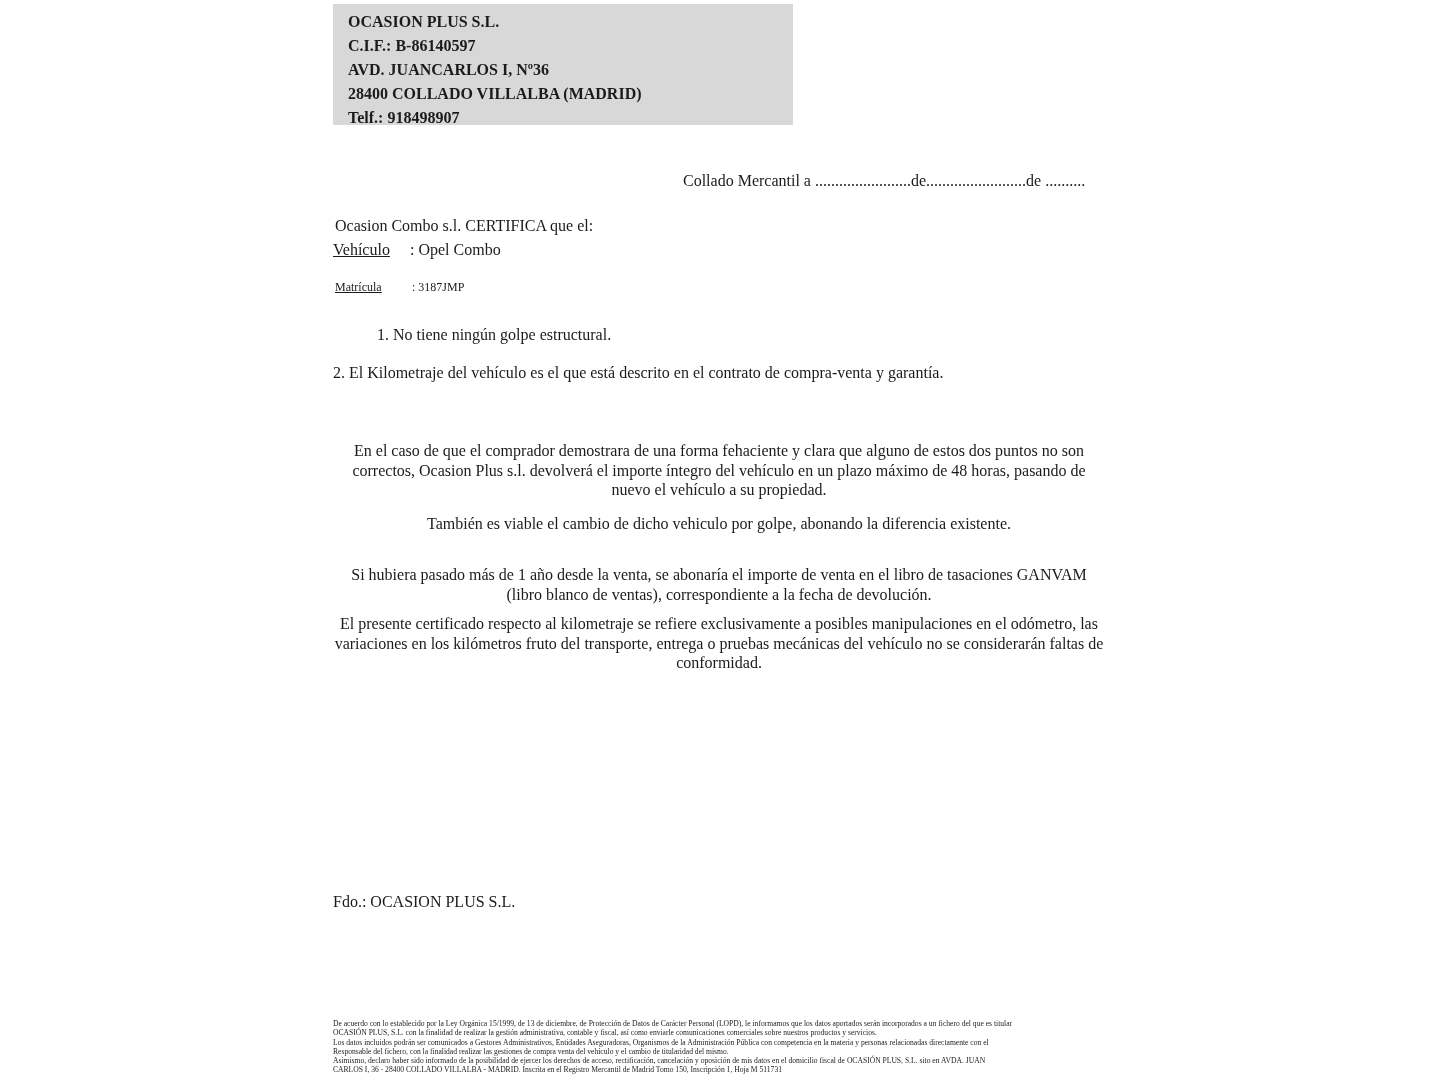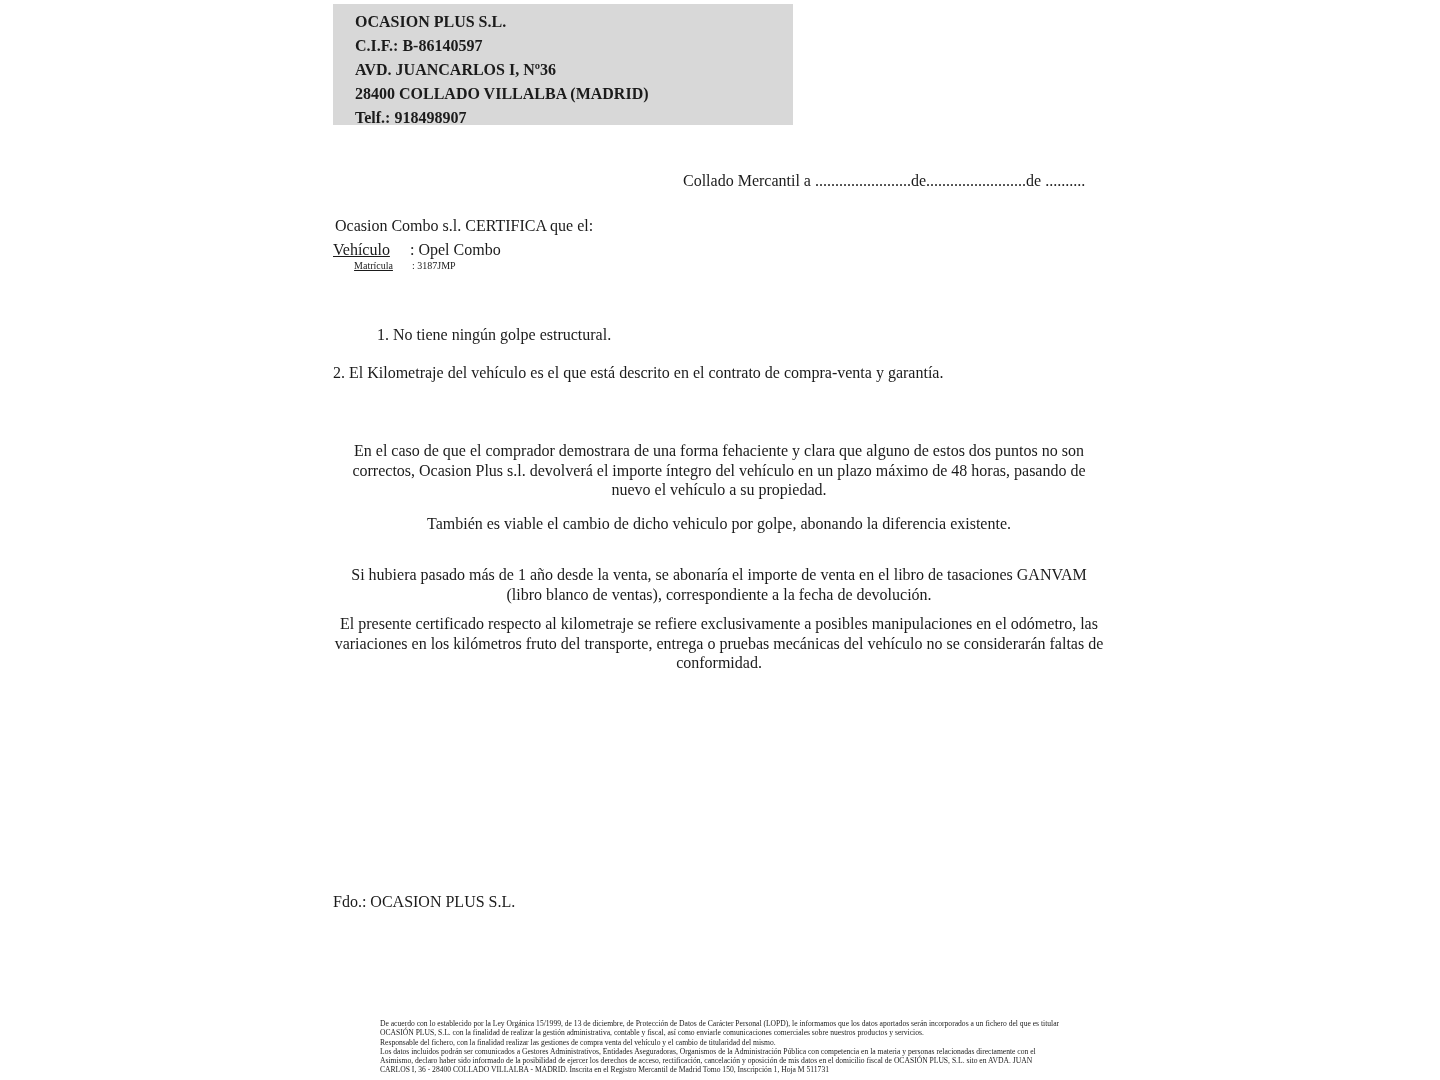--- a/index.html
+++ b/index.html
@@ -17,21 +17,21 @@
     overflow: hidden;
   }
   .header-block {
     position: absolute;
     left: 333px;
     top: 4px;
     width: 460px;
     height: 121px;
     background: #d8d8d8;
     box-sizing: border-box;
-    padding: 6px 0 0 22px;
+    padding: 6px 0 0 15px;
   }
   .header-block div {
     font-weight: bold;
     font-size: 16px;
     line-height: 24px;
     white-space: nowrap;
   }
   .date-line {
     position: absolute;
     left: 683px;
@@ -49,24 +49,23 @@
   .vehicle-row {
     position: absolute;
     left: 333px;
     top: 241px;
     font-size: 16px;
     white-space: nowrap;
   }
   .plate-row {
     position: absolute;
     left: 335px;
-    top: 260px;
-    font-size: 10px;
+    top: 280px;
+    font-size: 12px;
     white-space: nowrap;
-    text-align: center;
   }
   .field-label {
     display: inline-block;
     width: 77px;
     text-decoration: underline;
   }
   .point-1 {
     position: absolute;
     left: 333px;
     top: 326px;
@@ -104,21 +103,20 @@
     position: absolute;
     left: 333px;
     top: 1019px;
     width: 790px;
     color: #222222;
   }
   .legal div {
     font-size: 7.6px;
     line-height: 9.3px;
     white-space: nowrap;
-    margin-left: 47px;
   }
 </style>
 </head>
 <body>
 
 <div class="page">
 
   <div class="header-block">
     <div>OCASION PLUS S.L.</div>
     <div>C.I.F.: B-86140597</div>
@@ -145,19 +143,19 @@
   <div class="para para-1">En el caso de que el comprador demostrara de una forma fehaciente y clara que alguno de estos dos puntos no son correctos, Ocasion Plus s.l. devolverá el importe íntegro del vehículo en un plazo máximo de 48 horas, pasando de nuevo el vehículo a su propiedad.</div>
   <div class="para para-2">También es viable el cambio de dicho vehiculo por golpe, abonando la diferencia existente.</div>
   <div class="para para-3">Si hubiera pasado más de 1 año desde la venta, se abonaría el importe de venta en el libro de tasaciones GANVAM (libro blanco de ventas), correspondiente a la fecha de devolución.</div>
   <div class="para para-4">El presente certificado respecto al kilometraje se refiere exclusivamente a posibles manipulaciones en el odómetro, las variaciones en los kilómetros fruto del transporte, entrega o pruebas mecánicas del vehículo no se considerarán faltas de conformidad.</div>
 
   <div class="signature">Fdo.: OCASION PLUS S.L.</div>
 
   <div class="legal">
     <div>De acuerdo con lo establecido por la Ley Orgánica 15/1999, de 13 de diciembre, de Protección de Datos de Carácter Personal (LOPD), le informamos que los datos aportados serán incorporados a un fichero del que es titular</div>
     <div>OCASIÓN PLUS, S.L. con la finalidad de realizar la gestión administrativa, contable y fiscal, así como enviarle comunicaciones comerciales sobre nuestros productos y servicios.</div>
+    <div>Los datos incluidos podrán ser comunicados a Gestores Administrativos, Entidades Aseguradoras, Organismos de la Administración Pública con competencia en la materia y personas relacionadas directamente con el</div>
     <div>Responsable del fichero, con la finalidad realizar las gestiones de compra venta del vehículo y el cambio de titularidad del mismo.</div>
-    <div>Los datos incluidos podrán ser comunicados a Gestores Administrativos, Entidades Aseguradoras, Organismos de la Administración Pública con competencia en la materia y personas relacionadas directamente con el</div>
     <div>Asimismo, declaro haber sido informado de la posibilidad de ejercer los derechos de acceso, rectificación, cancelación y oposición de mis datos en el domicilio fiscal de OCASIÓN PLUS, S.L. sito en AVDA. JUAN</div>
     <div>CARLOS I, 36 - 28400 COLLADO VILLALBA - MADRID. Inscrita en el Registro Mercantil de Madrid Tomo 150, Inscripción 1, Hoja M 511731</div>
   </div>
 
 </div>
 
 </body></html>

